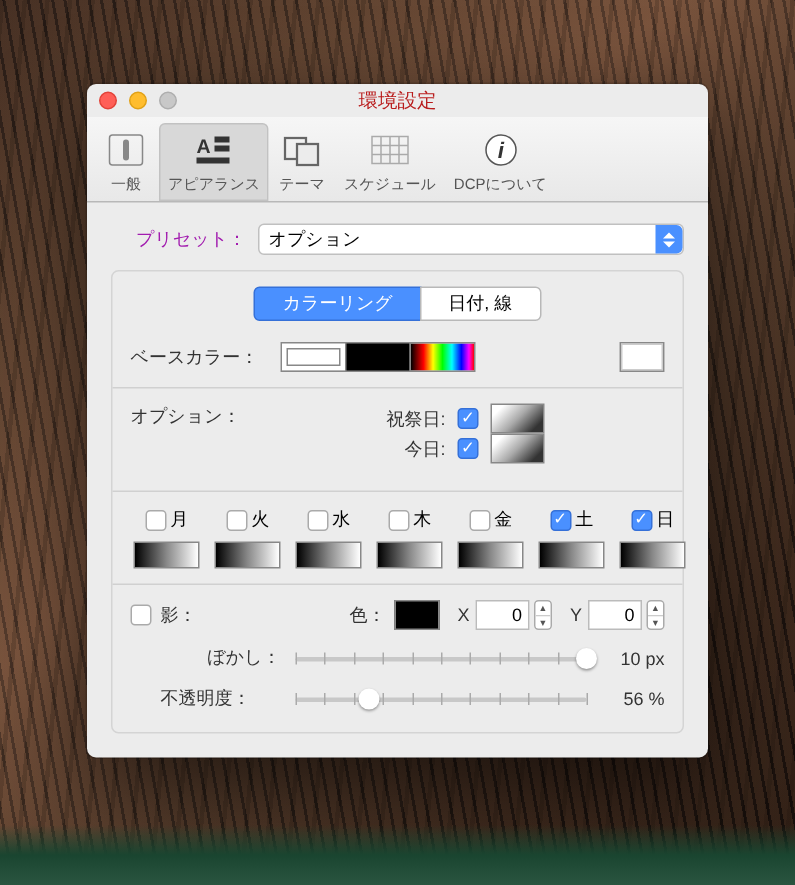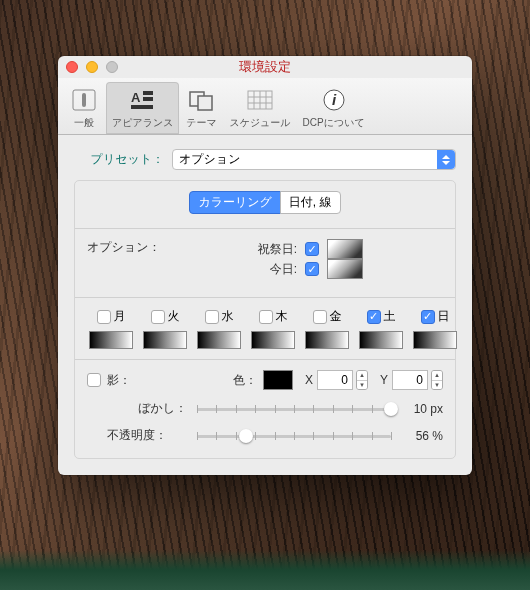--- a/index.html
+++ b/index.html
@@ -17,30 +17,30 @@
 .title { position: absolute; left: 0; right: 0; text-align: center; font-size: 13px; color: #b91c1c; pointer-events: none; }
 
 .toolbar { display: flex; border-bottom: 1px solid #b8b8b8; background: linear-gradient(#f6f6f6, #e8e8e8); padding: 4px 4px 0 4px; }
 .tbitem { flex: 0 0 auto; text-align: center; padding: 4px 6px 4px 6px; font-size: 10px; color: #555; cursor: default; border-radius: 4px 4px 0 0; position: relative; }
 .tbitem.active { background: #d8d8d8; box-shadow: inset 0 0 0 1px rgba(0,0,0,0.1); }
 .tbicon { width: 32px; height: 28px; margin: 0 auto 2px auto; display: flex; align-items: center; justify-content: center; }
 .tbicon svg { display: block; }
 
 .body { padding: 14px 16px 16px 16px; }
 .row { display: flex; align-items: center; margin-bottom: 10px; }
-.label { font-size: 12px; color: #0f766e; text-align: right; }
+.label { font-size: 12px; color: #a21caf; text-align: right; }
 
 .select { flex: 1; height: 21px; background: #fff; border: 1px solid #c0c0c0; border-radius: 4px; display: flex; align-items: center; padding: 0 6px; position: relative; font-size: 12px; }
 .select .arrows { position: absolute; right: 0; top: 0; bottom: 0; width: 18px; background: #4a90ff; border-radius: 0 4px 4px 0; display: flex; flex-direction: column; align-items: center; justify-content: center; gap: 1px; }
 .select .arrows::before { content: ""; border: 4px solid transparent; border-bottom-color: #fff; margin-bottom: 1px; }
 .select .arrows::after { content: ""; border: 4px solid transparent; border-top-color: #fff; }
 
 .panel { border: 1px solid #d4d4d4; border-radius: 5px; padding: 10px 12px 14px 12px; background: #ececec; }
 .seg { display: flex; justify-content: center; margin-bottom: 14px; }
-.segbtn { font-size: 12px; padding: 2px 8px; border: 1px solid #b8b8b8; background: #fff; cursor: default; }
+.segbtn { font-size: 12px; padding: 2px 18px; border: 1px solid #b8b8b8; background: #fff; cursor: default; }
 .segbtn:first-child { border-radius: 4px 0 0 4px; }
 .segbtn:last-child { border-radius: 0 4px 4px 0; margin-left: -1px; }
 .segbtn.on { background: #4a90ff; color: #fff; border-color: #3570d8; }
 
 .sublabel { font-size: 12px; color: #333; }
 .swatch { width: 44px; height: 20px; border: 1px solid #888; display: inline-block; vertical-align: middle; }
 .swatch.wh { background: #fff; box-shadow: inset 0 0 0 1px #ccc; }
 .swatch.bk { background: #000; }
 .swatch.rb { background: linear-gradient(90deg, #000 0%, #f00 20%, #ff0 35%, #0f0 50%, #0ff 65%, #00f 80%, #f0f 92%, #f00 100%); }
 .swatch.sm { width: 30px; }
@@ -144,20 +144,28 @@
       </div>
     </div>
 
     <div class="panel">
 
       <div class="seg">
         <div class="segbtn on">カラーリング</div>
         <div class="segbtn">日付, 線</div>
       </div>
 
+      <div class="row">
+        <div class="sublabel" style="width:100px">ベースカラー：</div>
+        <span class="swatch wh" style="box-shadow:inset 0 0 0 3px #fff, inset 0 0 0 4px #888"></span>
+        <span class="swatch bk" style="margin-left:-1px"></span>
+        <span class="swatch rb" style="margin-left:-1px"></span>
+        <span style="flex:1"></span>
+        <span class="swatch wh sm"></span>
+      </div>
 
       <hr class="hr">
 
       <div style="display:flex">
         <div class="sublabel" style="width:80px">オプション：</div>
         <div style="flex:1">
           <div style="display:flex;align-items:center;justify-content:center;gap:8px">
             <span class="sublabel" style="width:50px;text-align:right">祝祭日:</span>
             <span class="cbx on"></span>
             <span class="swatch grad sm" style="width:36px"></span>

